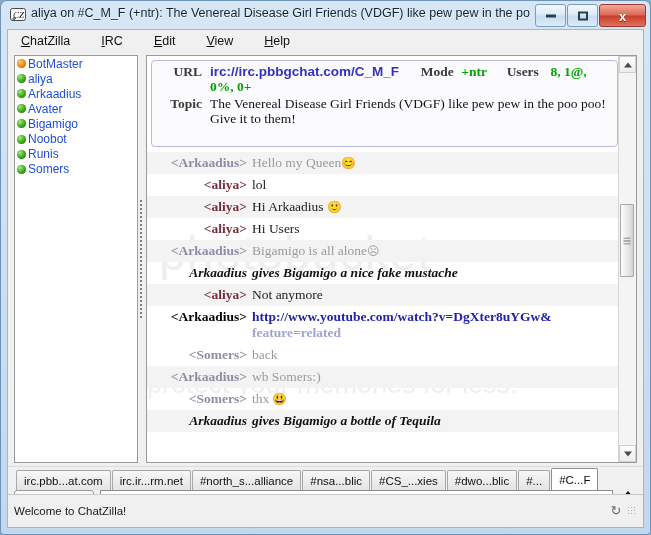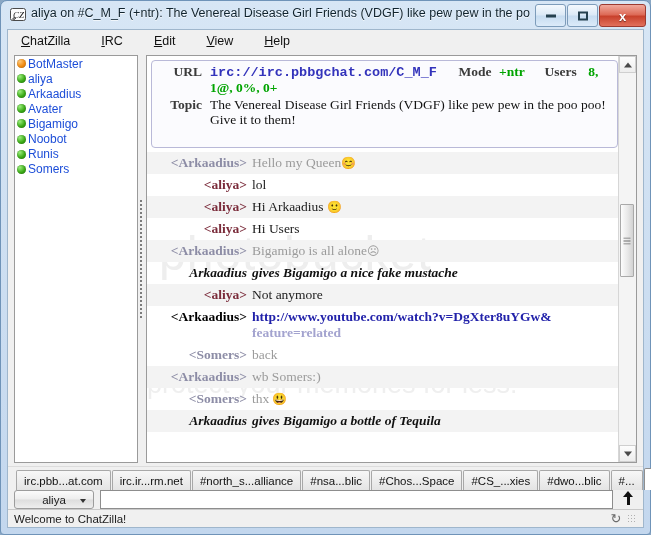--- a/index.html
+++ b/index.html
@@ -114,21 +114,21 @@
   .header-box{
     position:absolute;left:4px;top:4px;right:18px;
     border:1px solid #b9b9d8;border-radius:4px;background:#fbfbfe;
     padding:3px 4px 20px 4px;
   }
   .hrow{display:flex;align-items:flex-start;font-size:13px;line-height:15px;}
   .hlabel{
     font-family:"Liberation Serif",serif;font-weight:bold;font-size:13.5px;
     color:#3b3b3b;width:46px;flex:0 0 auto;text-align:right;padding-right:8px;
   }
-  .hval{font-family:Liberation Mono, monospace;font-size:13.5px;}
+  .hval{font-family:Liberation Sans, sans-serif;font-size:13.5px;}
   .hurl{color:#3333bb;font-weight:bold;}
   .hkey{font-family:"Liberation Serif",serif;font-weight:bold;color:#3b3b3b;font-size:13.5px;}
   .hgreen{color:#00a400;font-weight:bold;font-family:"Liberation Serif",serif;font-size:13.5px;}
   .htopic{color:#121212;font-family:"Liberation Serif",serif;font-size:13.5px;}
   .msgs{
     position:absolute;left:0;top:96px;right:17px;bottom:0;overflow:hidden;
   }
   .msg{
     display:flex;align-items:flex-start;
     font-family:"Liberation Serif",serif;font-size:13.5px;line-height:16px;
@@ -221,21 +221,21 @@
   .upicon .stem{position:absolute;left:6px;top:6px;width:3px;height:9px;background:#111;}
   .upicon .head{
     position:absolute;left:2px;top:1px;width:0;height:0;
     border-left:5px solid transparent;border-right:5px solid transparent;
     border-bottom:6px solid #111;
   }
   
   .statusbar{
     position:absolute;left:0;right:0;bottom:0;height:18px;
     background:#f0f0f0;border-top:1px solid #c9c9c9;
-    display:flex;align-items:center;padding:8px 6px;box-sizing:border-box;
+    display:flex;align-items:center;padding:16px 6px;box-sizing:border-box;
   }
   .status-text{font-size:11.5px;color:#1a1a1a;flex:1 1 auto;}
   .recycle{
     width:14px;height:14px;position:relative;margin-right:4px;color:#6b6b6b;
     font-size:13px;line-height:14px;text-align:center;
   }
   .grip-corner{
     width:10px;height:10px;position:relative;
     background-image:radial-gradient(#b0b0b0 40%,transparent 41%);
     background-size:3px 3px;
@@ -423,21 +423,20 @@
         </div>
 
       </div>
     </div>
 
     <div class="tabbar">
       <div class="tab">irc.pbb...at.com</div>
       <div class="tab">irc.ir...rm.net</div>
       <div class="tab">#north_s...alliance</div>
       <div class="tab">#nsa...blic</div>
-      <div class="tab">#Chos...Space</div>
       <div class="tab">#CS_...xies</div>
       <div class="tab">#dwo...blic</div>
       <div class="tab">#...</div>
       <div class="tab active">#C...F</div>
     </div>
 
     <div class="inputrow">
       <div class="nickbtn">
         <span>aliya</span>
         <span class="cv"></span>

